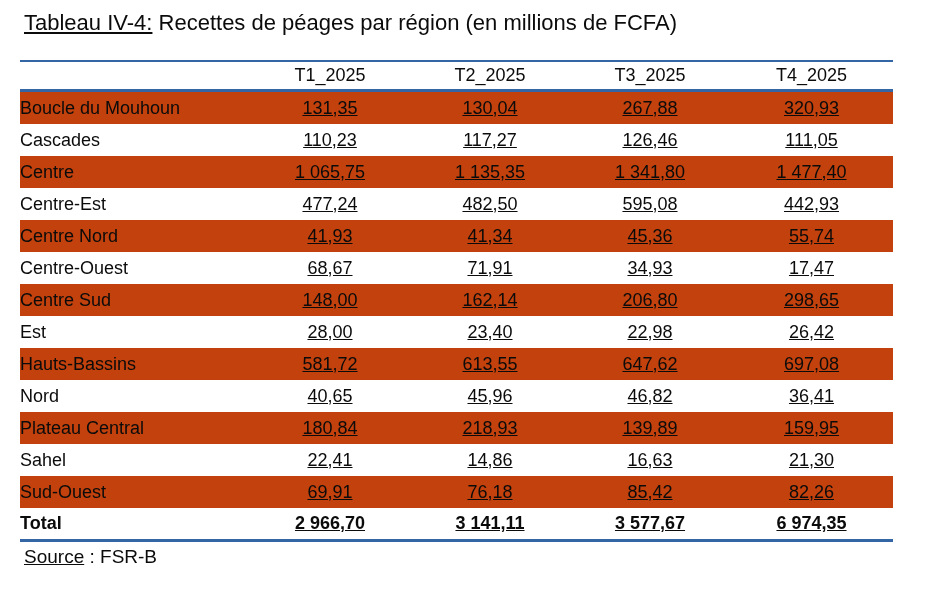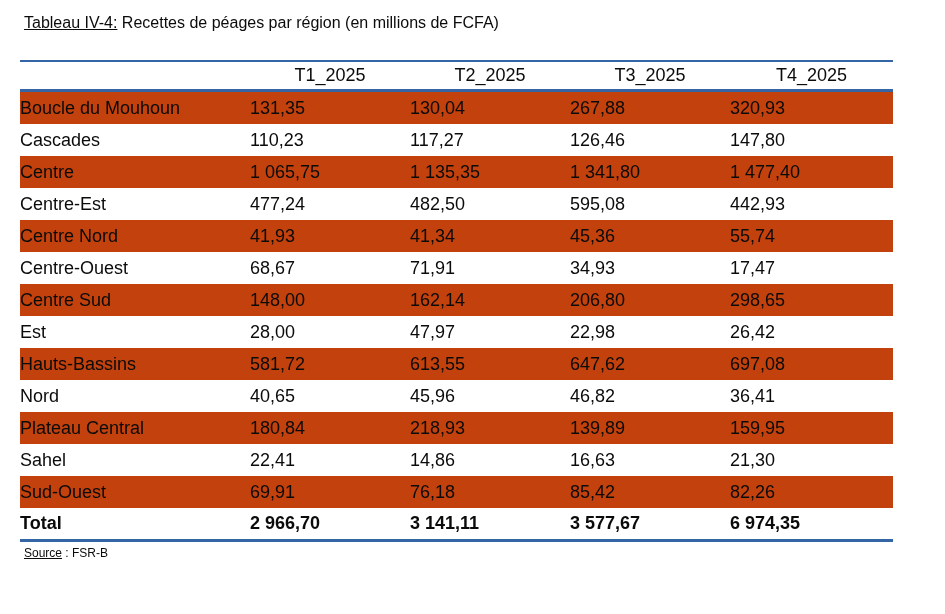--- a/index.html
+++ b/index.html
@@ -16,21 +16,21 @@
   }
   .page {
     position: relative;
     width: 945px;
     height: 614px;
   }
   .doc-title {
     position: absolute;
     left: 24px;
     top: 12px;
-    font-size: 16px;
+    font-size: 22px;
     line-height: 22px;
     white-space: nowrap;
     color: #0b0b0b;
   }
   .doc-title .title-label {
     text-decoration: underline;
   }
   table.toll-table {
     position: absolute;
     left: 20px;
@@ -57,33 +57,35 @@
     border-bottom: 3px solid #3465a4;
   }
   tbody td {
     height: 32px;
   }
   td.region-cell {
     text-align: left;
     padding-left: 13px;
   }
   td.value-cell {
+    text-align: center;
+    text-decoration: underline;
   }
   tbody tr.band {
     background: #c2410c;
   }
   tr.total-row td {
     height: 31px;
     font-weight: bold;
   }
   .source-line {
     position: absolute;
     left: 24px;
     top: 546px;
-    font-size: 12px;
+    font-size: 19px;
     color: #0b0b0b;
   }
   .source-line .source-label {
     text-decoration: underline;
   }
 </style>
 </head>
 <body>
 
 <div class="page">
@@ -116,21 +118,21 @@
           <td class="value-cell">131,35</td>
           <td class="value-cell">130,04</td>
           <td class="value-cell">267,88</td>
           <td class="value-cell">320,93</td>
         </tr>
         <tr>
           <td class="region-cell">Cascades</td>
           <td class="value-cell">110,23</td>
           <td class="value-cell">117,27</td>
           <td class="value-cell">126,46</td>
-          <td class="value-cell">147,80</td>
+          <td class="value-cell">111,05</td>
         </tr>
         <tr class="band">
           <td class="region-cell">Centre</td>
           <td class="value-cell">1 065,75</td>
           <td class="value-cell">1 135,35</td>
           <td class="value-cell">1 341,80</td>
           <td class="value-cell">1 477,40</td>
         </tr>
         <tr>
           <td class="region-cell">Centre-Est</td>
@@ -156,21 +158,21 @@
         <tr class="band">
           <td class="region-cell">Centre Sud</td>
           <td class="value-cell">148,00</td>
           <td class="value-cell">162,14</td>
           <td class="value-cell">206,80</td>
           <td class="value-cell">298,65</td>
         </tr>
         <tr>
           <td class="region-cell">Est</td>
           <td class="value-cell">28,00</td>
-          <td class="value-cell">47,97</td>
+          <td class="value-cell">23,40</td>
           <td class="value-cell">22,98</td>
           <td class="value-cell">26,42</td>
         </tr>
         <tr class="band">
           <td class="region-cell">Hauts-Bassins</td>
           <td class="value-cell">581,72</td>
           <td class="value-cell">613,55</td>
           <td class="value-cell">647,62</td>
           <td class="value-cell">697,08</td>
         </tr>

